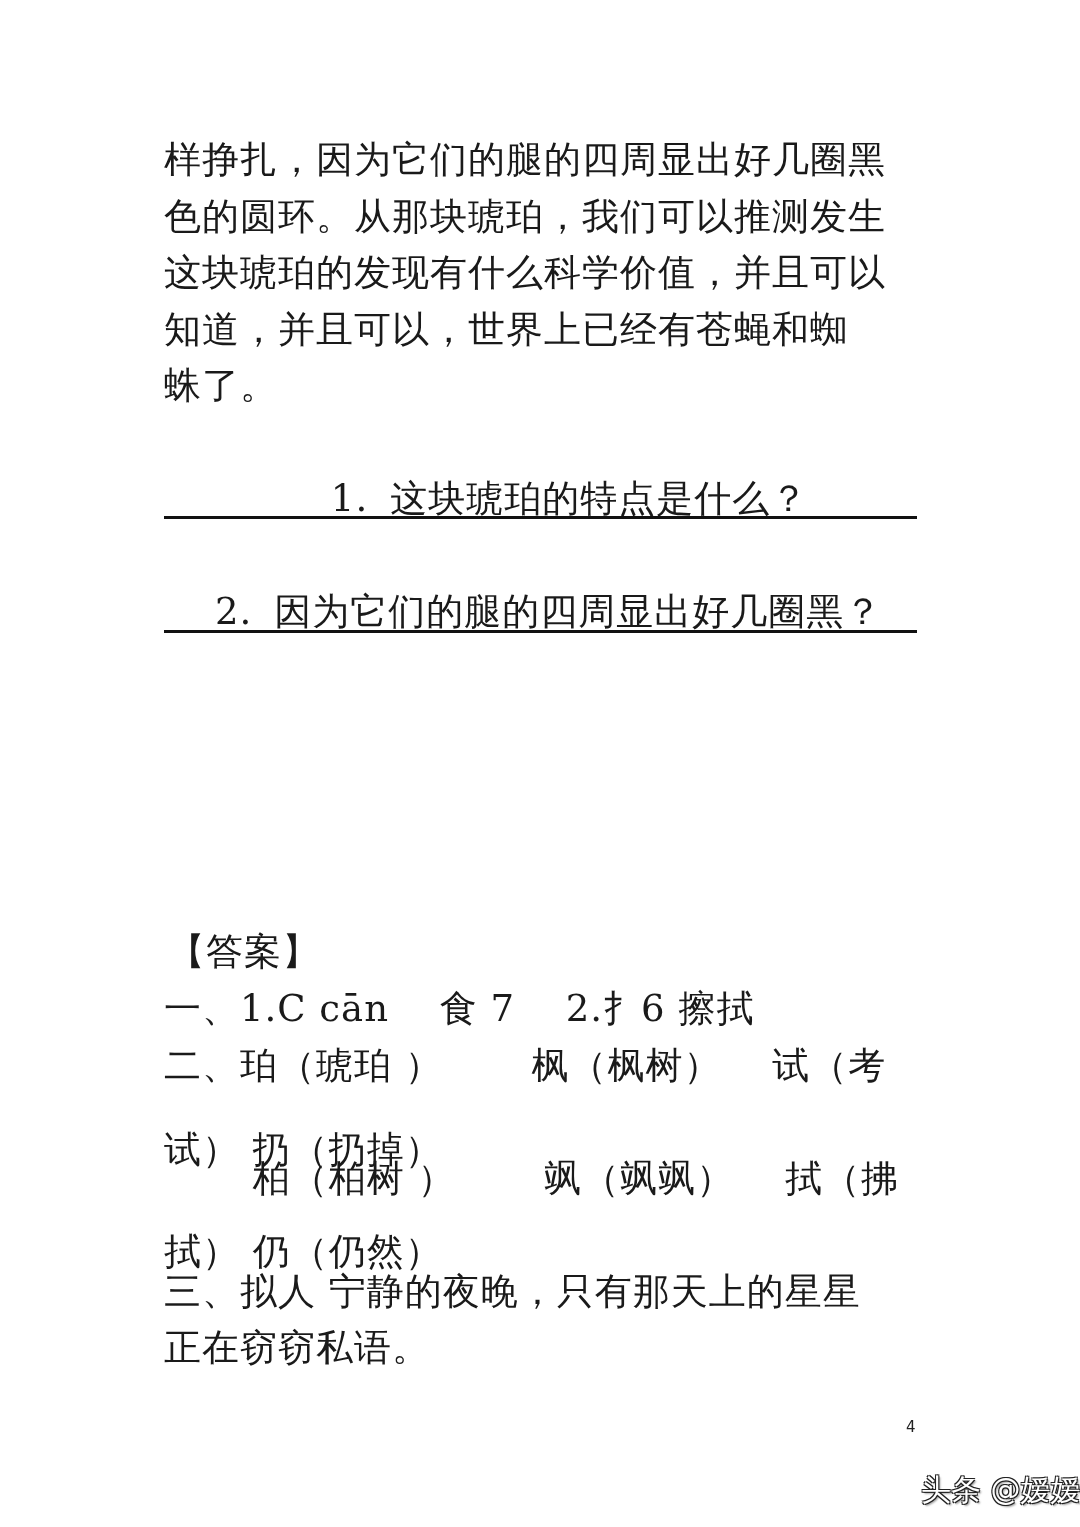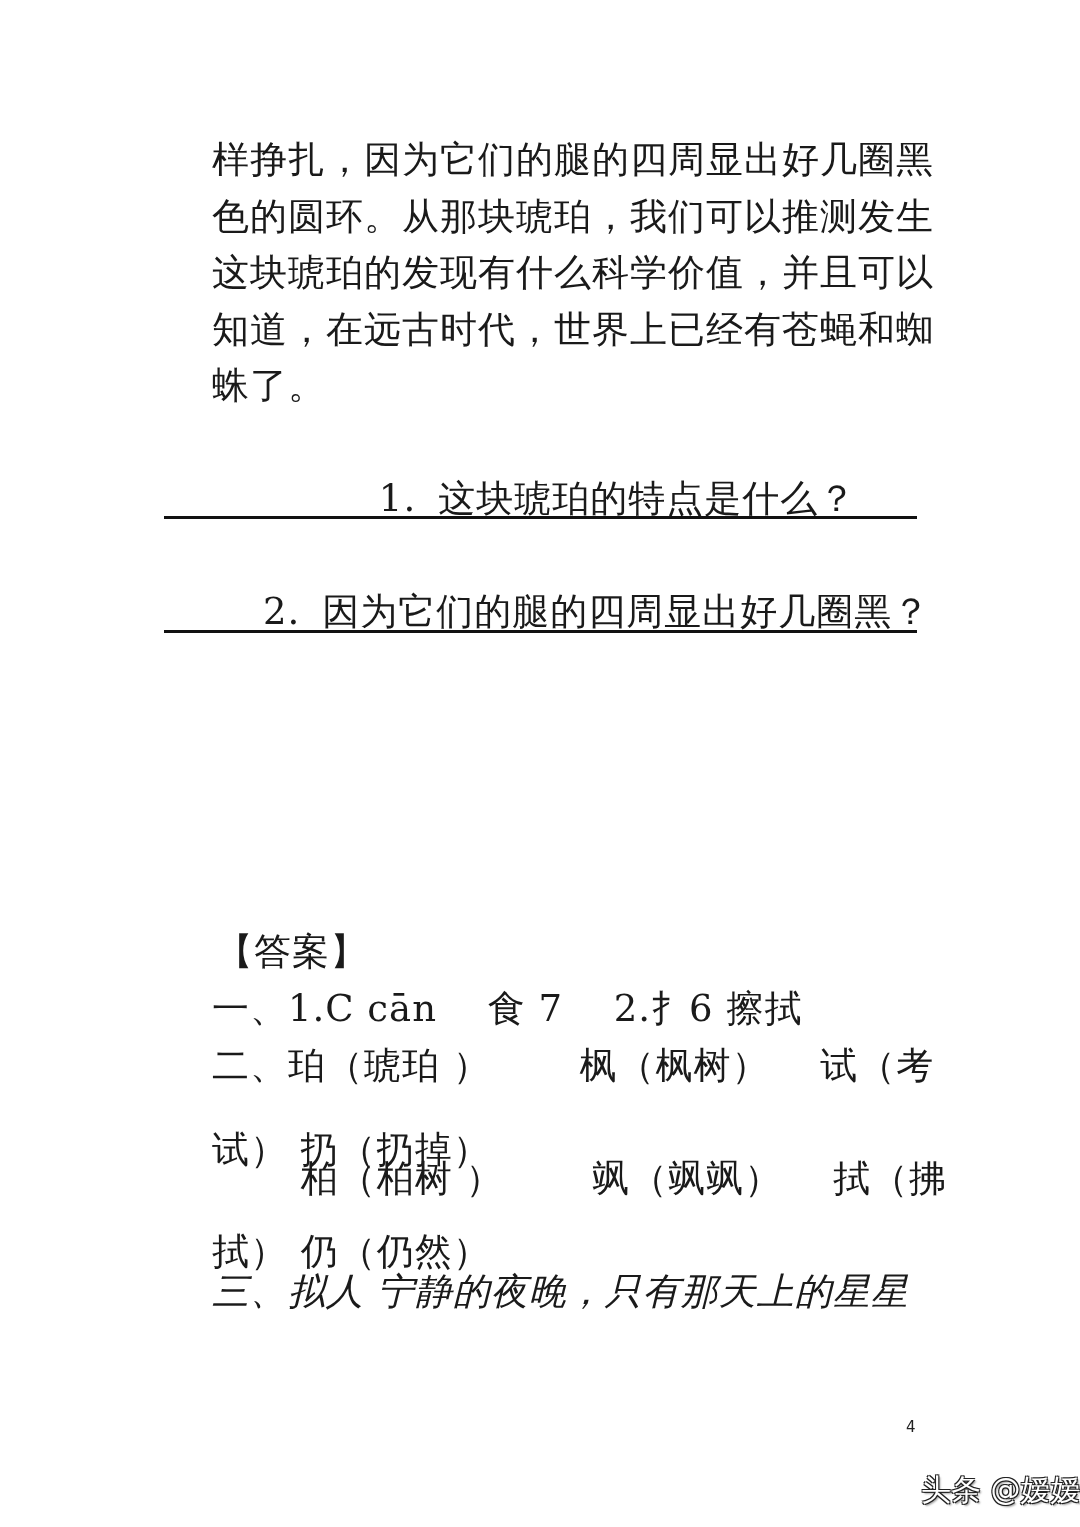--- a/index.html
+++ b/index.html
@@ -23,21 +23,20 @@
     }
     .line {
       position: absolute;
       left: 164px;
       width: 760px;
       font-size: 37px;
       line-height: 56px;
       height: 56px;
       white-space: pre;
       letter-spacing: 1px;
-      margin-left: 48px;
     }
     .answer-line {
       letter-spacing: 1px;
     }
     .rule {
       position: absolute;
       left: 164px;
       width: 753px;
       height: 3px;
       background: #111111;
@@ -63,36 +62,37 @@
     }
   </style>
 </head>
 <body>
 
 <div class="page">
 
   <div class="line" style="top:132px;">样挣扎，因为它们的腿的四周显出好几圈黑</div>
   <div class="line" style="top:189px;">色的圆环。从那块琥珀，我们可以推测发生</div>
   <div class="line" style="top:245px;">这块琥珀的发现有什么科学价值，并且可以</div>
-  <div class="line" style="top:302px;">知道，在远古时代，世界上已经有苍蝇和蜘</div>
+  <div class="line" style="top:302px;">知道，并且可以，世界上已经有苍蝇和蜘</div>
   <div class="line" style="top:358px;">蛛了。</div>
 
   <div class="line" style="top:415px;text-align:center;">
     <span>1.</span><span style="display:inline-block;width:22px;"></span><span>这块琥珀的特点是什么？</span>
   </div>
   <div class="rule" style="top:516px;"></div>
 
   <div class="line" style="top:528px;">
     <span>2.</span><span style="display:inline-block;width:22px;"></span><span>因为它们的腿的四周显出好几圈黑？</span>
   </div>
   <div class="rule" style="top:630px;"></div>
 
   <div class="line" style="top:924px; left:168px;">【答案】</div>
   <div class="line answer-line" style="top:981px;">一、1.C cān　 食 7　 2.扌6 擦拭</div>
   <div class="line answer-line" style="top:1038px;">二、珀（琥珀 ）　　 枫（枫树）　 试（考</div>
   <div class="line answer-line" style="top:1122px;">试） 扔（扔掉）</div>
   <div class="line answer-line" style="top:1151px;">　　 柏（柏树 ）　　 飒（飒飒）　 拭（拂</div>
   <div class="line answer-line" style="top:1224px;">拭） 仍（仍然）</div>
-  <div class="line answer-line" style="top:1264px;font-style:italic;">三、拟人 宁静的夜晚，只有那天上的星星</div>
+  <div class="line answer-line" style="top:1264px;">三、拟人 宁静的夜晚，只有那天上的星星</div>
+  <div class="line answer-line" style="top:1320px;">正在窃窃私语。</div>
 
   <div class="page-number">4</div>
   <div class="watermark">头条 @嫒嫒妈</div>
 </div>
 
 </body></html>

